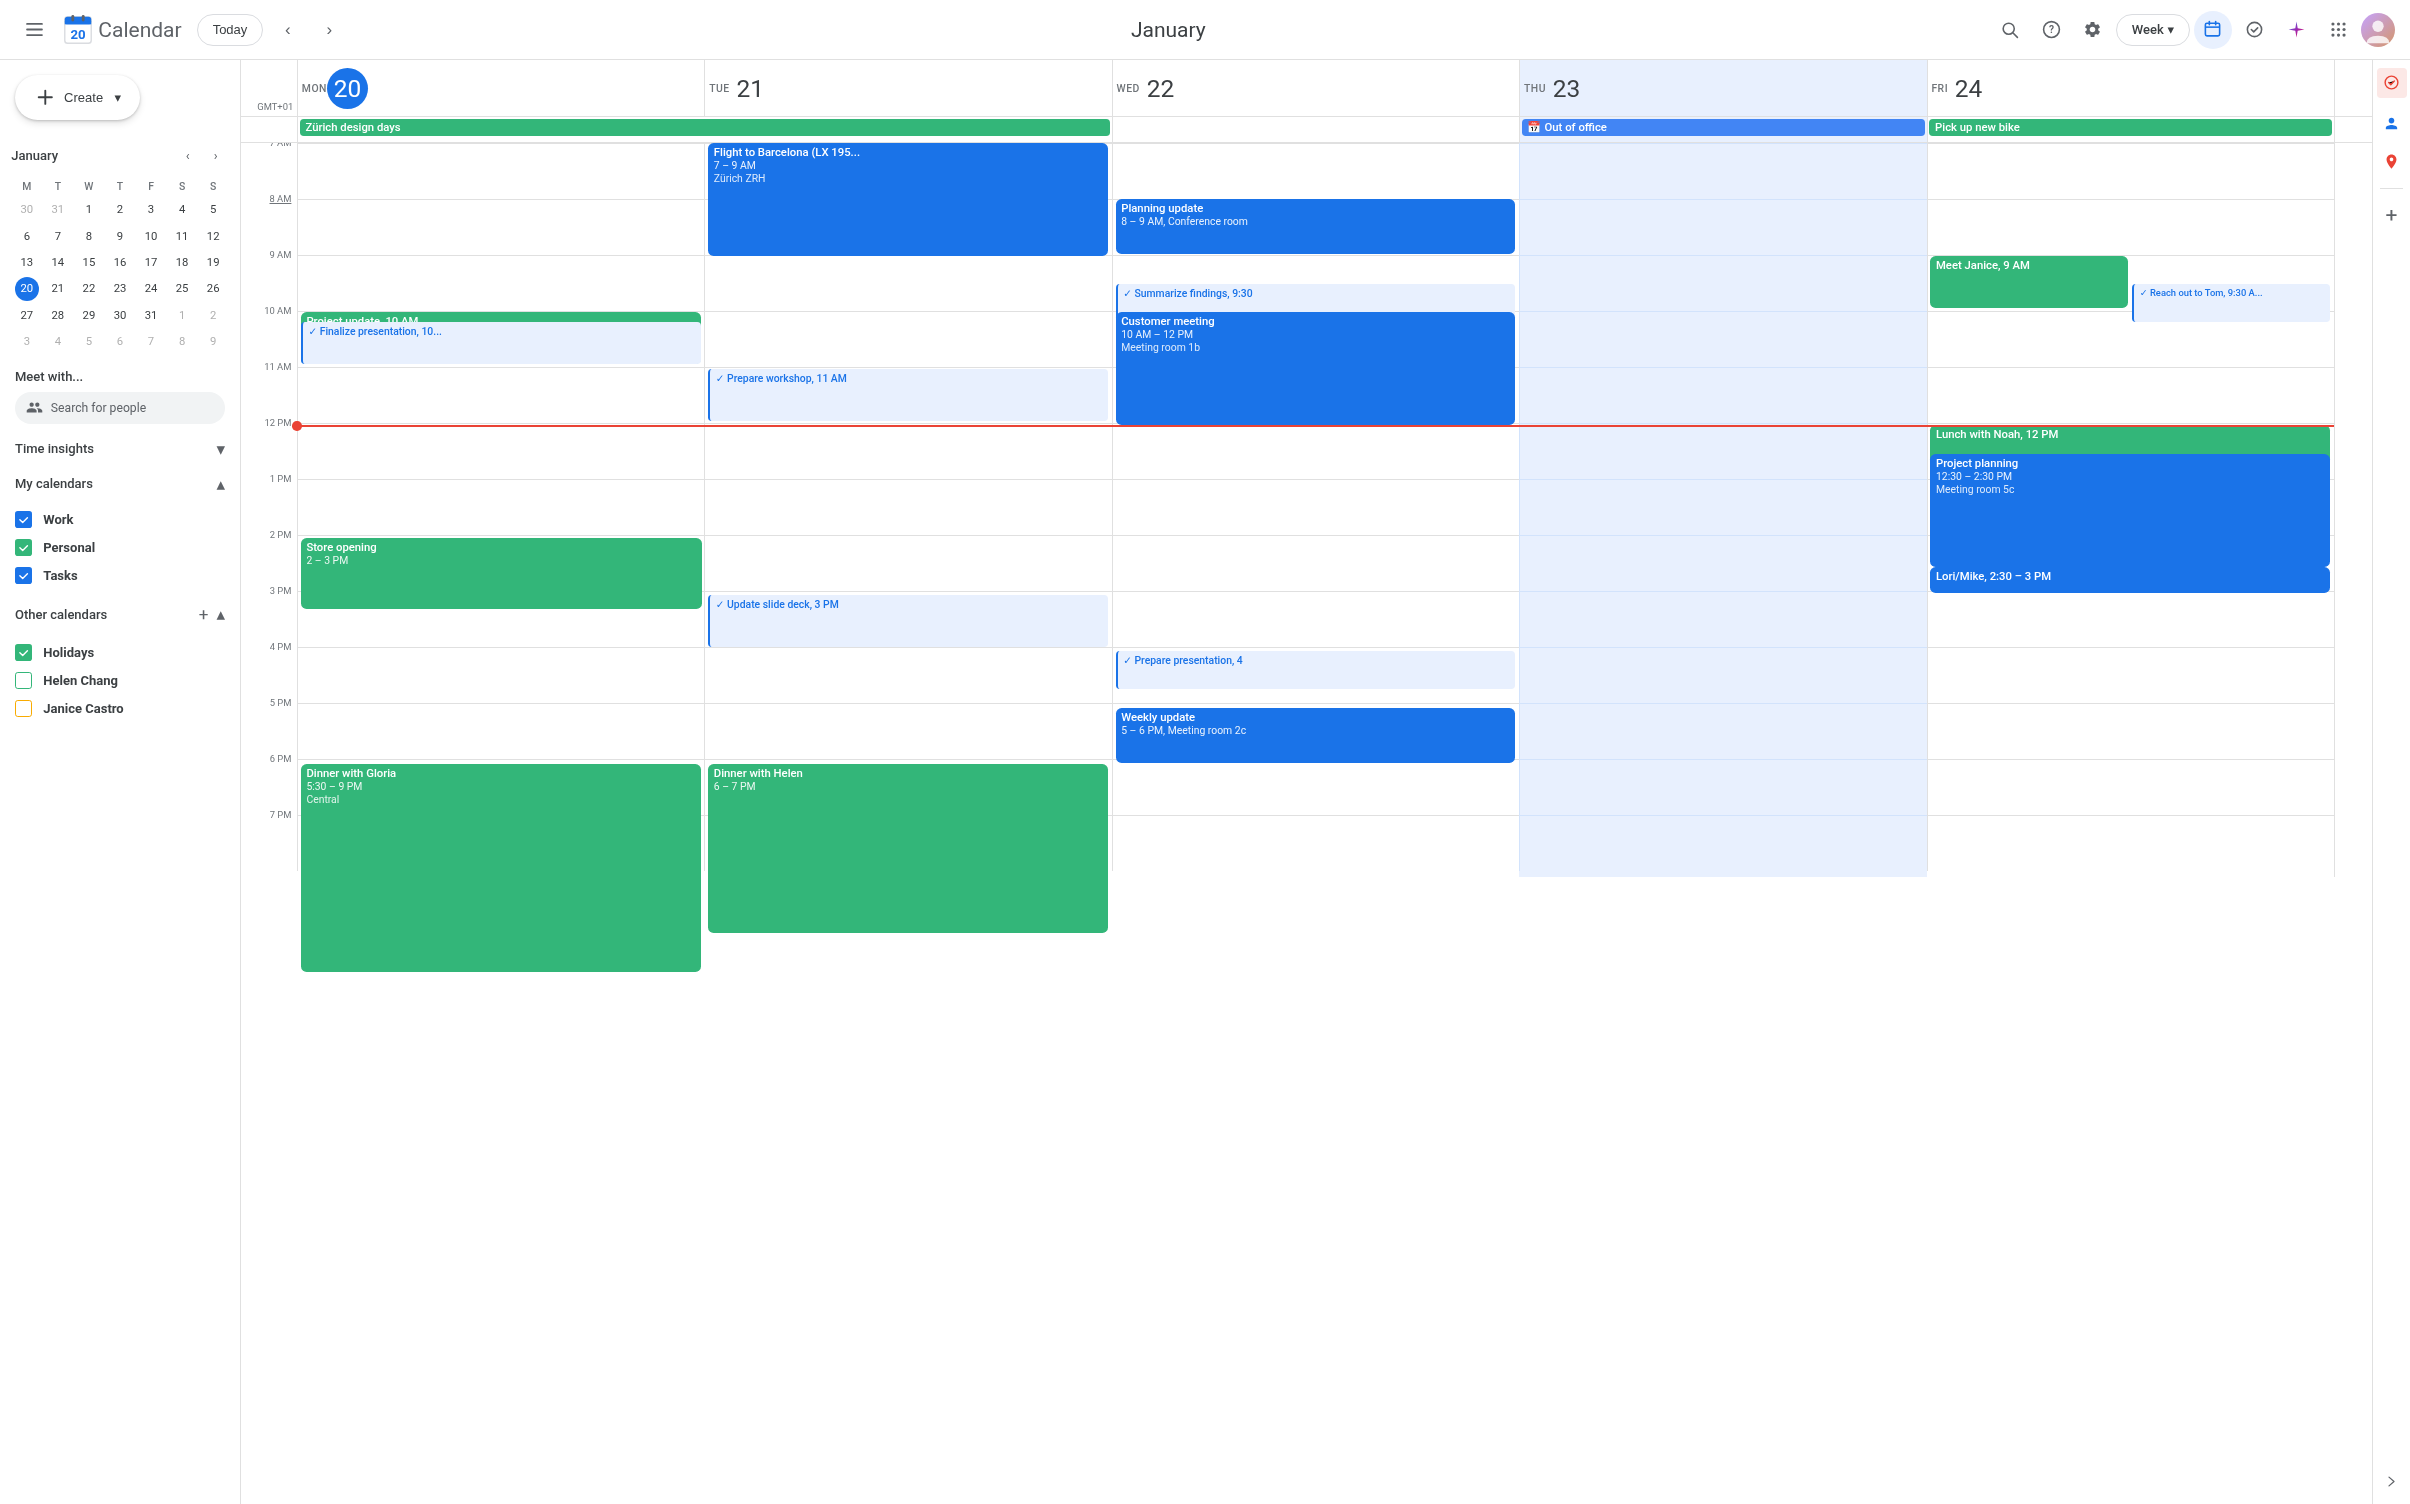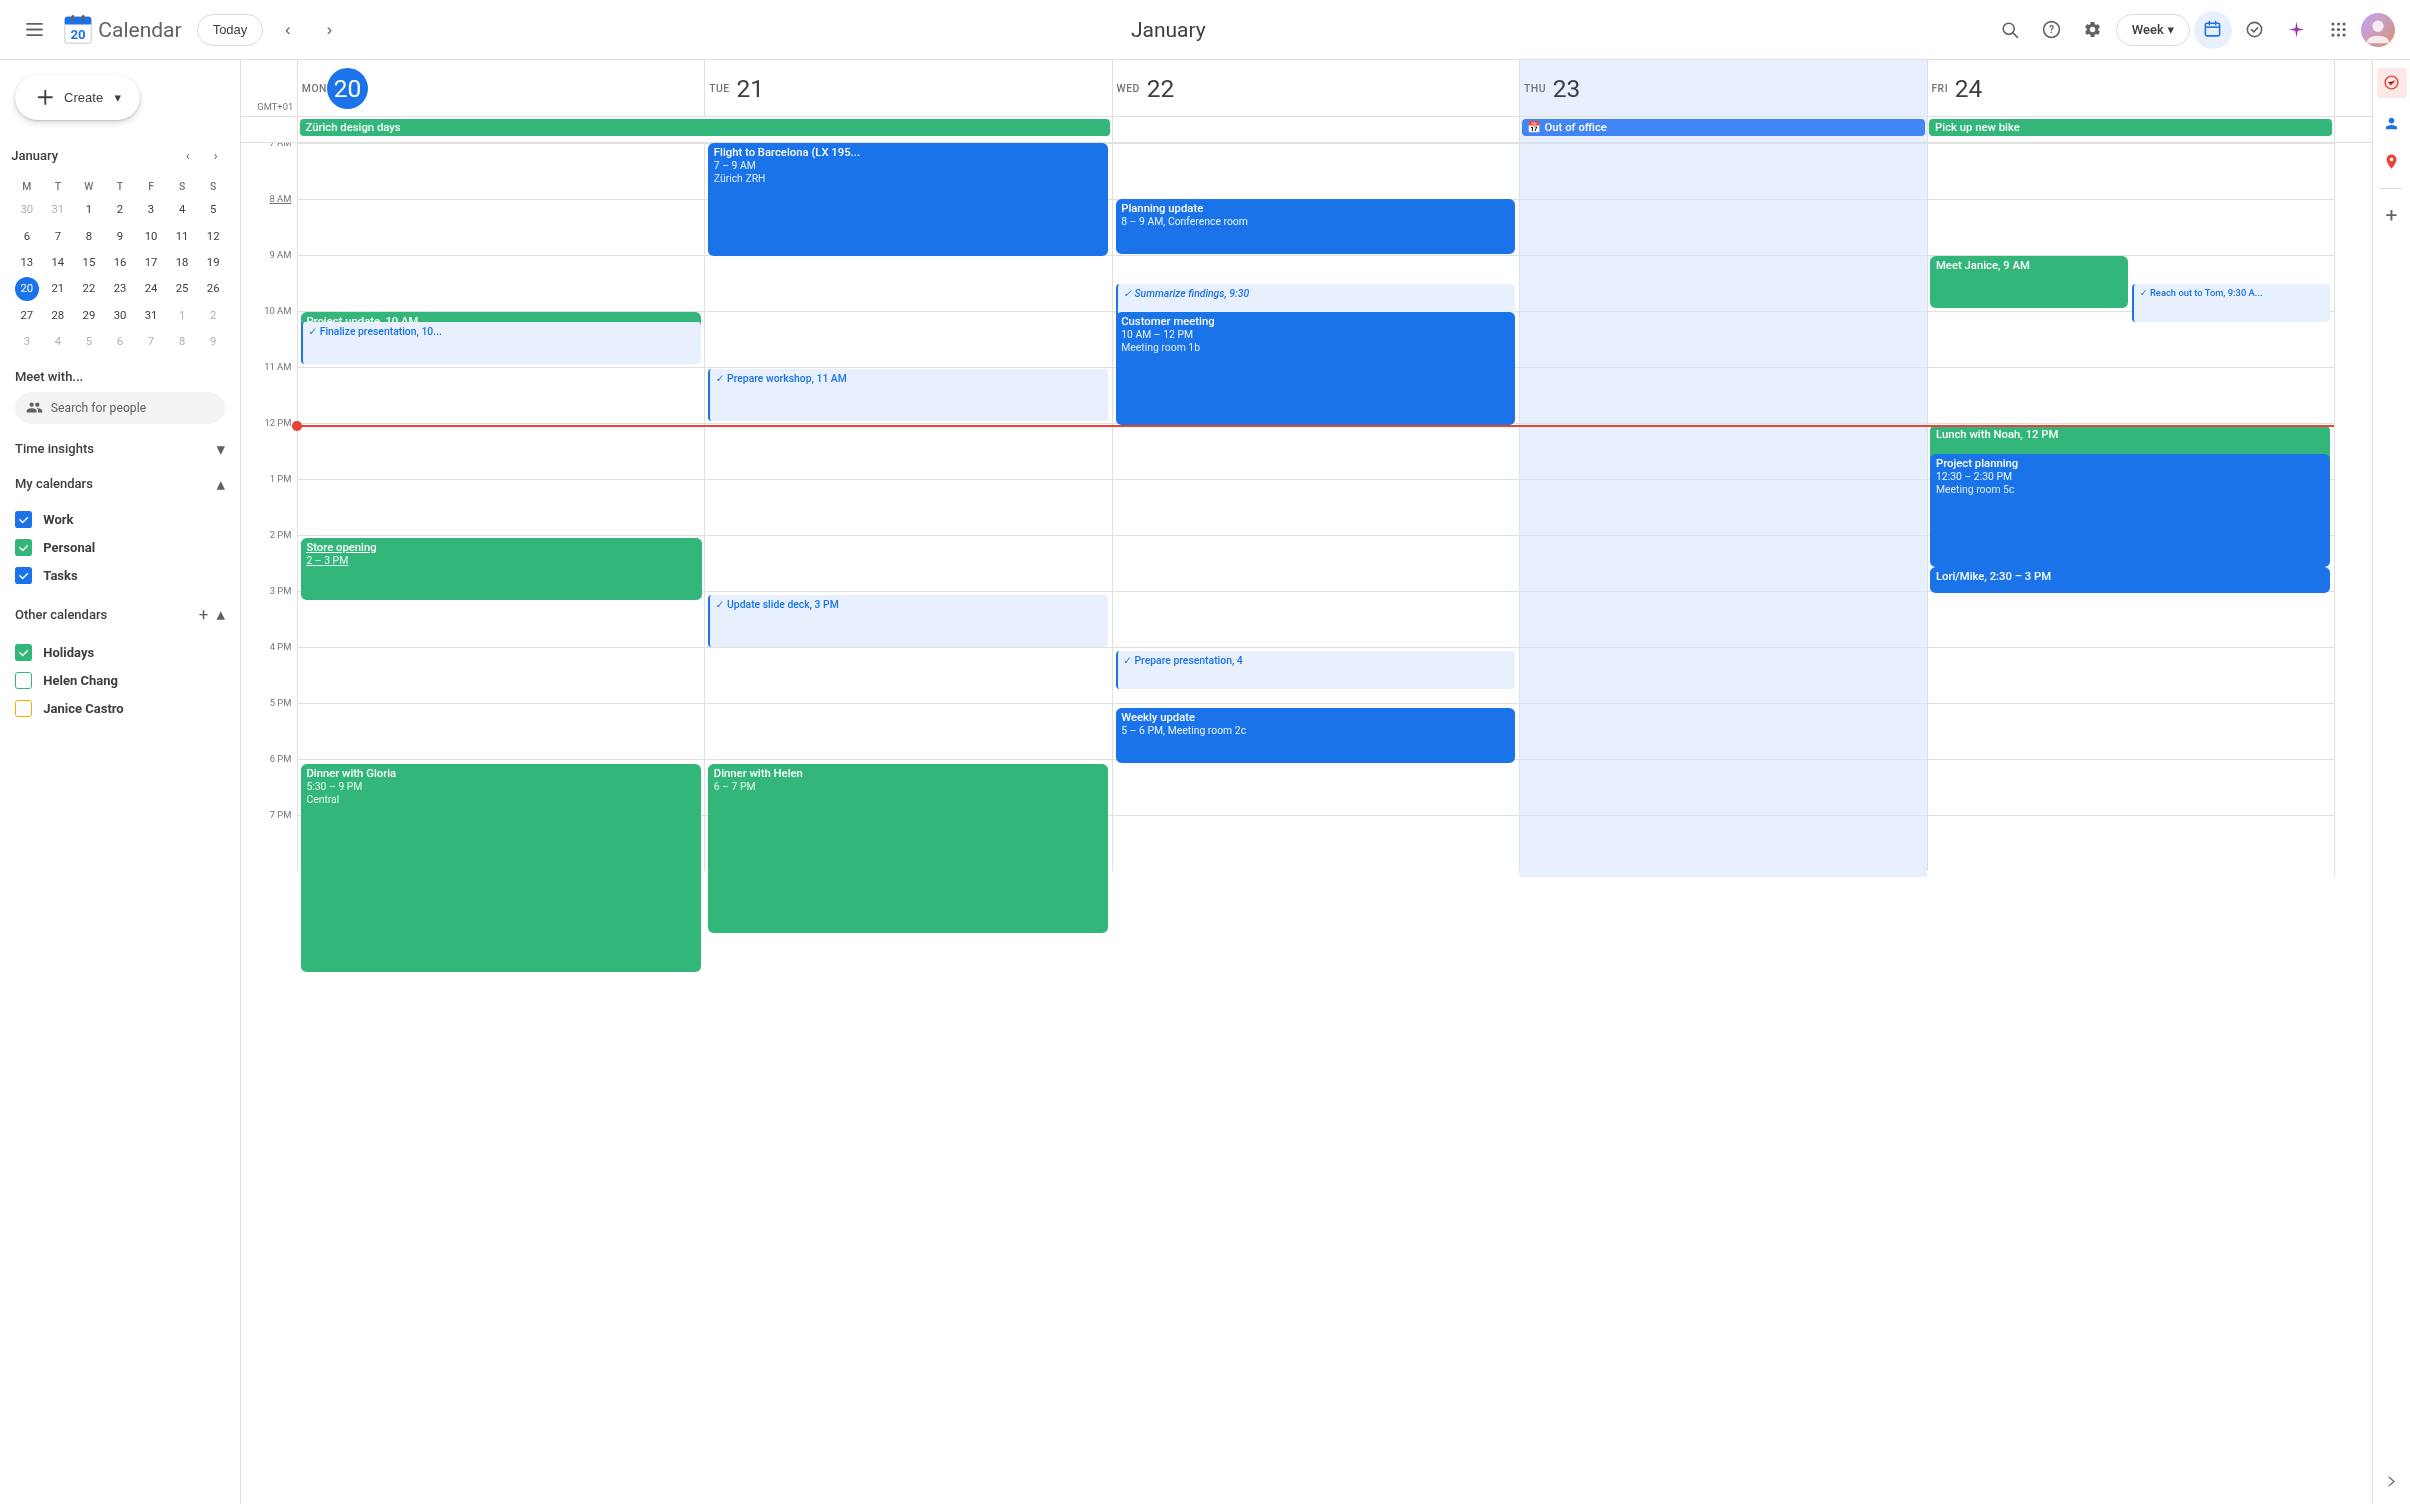--- a/index.html
+++ b/index.html
@@ -414,21 +414,21 @@
           </div>
 
           <div class="event event-green" style="top:169px; left:3.8px; right:3.8px; height:52px;">
             <div class="event-title">Project update, 10 AM</div>
           </div>
 
           <div class="event" style="top:179px; left:3.8px; right:3.8px; height:42px; background:#e8f0fe; color:#1a73e8; border-left:2.8px solid #1a73e8; border-radius:3.8px;">
             <div class="event-title" style="font-size:10.4px;">✓ Finalize presentation, 10...</div>
           </div>
 
-          <div class="event event-green" style="top:395px; left:3.8px; right:2px; height:62px;text-decoration:underline;">
+          <div class="event event-green" style="top:395px; left:3.8px; right:2px; height:71px;">
             <div class="event-title">Store opening</div>
             <div class="event-time">2 – 3 PM</div>
           </div>
 
           <div class="event event-green" style="top:621px; left:3.8px; right:3.8px; height:208px;">
             <div class="event-title">Dinner with Gloria</div>
             <div class="event-time">5:30 – 9 PM</div>
             <div class="event-loc">Central</div>
           </div>
         </div>
@@ -486,21 +486,21 @@
             <div style="height:56px; border-top:0.9px solid #e0e0e0; border-left:0.9px solid #e0e0e0;"></div>
             <div style="height:56px; border-top:0.9px solid #e0e0e0; border-left:0.9px solid #e0e0e0;"></div>
           </div>
 
           <div class="event event-blue" style="top:56px; left:3.8px; right:3.8px; height:55px;">
             <div class="event-title">Planning update</div>
             <div class="event-time">8 – 9 AM, Conference room</div>
           </div>
 
           <div class="event" style="top:141px; left:3.8px; right:3.8px; height:38px; background:#e8f0fe; color:#1a73e8; border-left:2.8px solid #1a73e8; border-radius:3.8px;">
-            <div class="event-title" style="font-size:10.4px;font-style:italic;">✓ Summarize findings, 9:30</div>
+            <div class="event-title" style="font-size:10.4px;">✓ Summarize findings, 9:30</div>
           </div>
 
           <div class="event event-blue" style="top:169px; left:3.8px; right:3.8px; height:113px;">
             <div class="event-title">Customer meeting</div>
             <div class="event-time">10 AM – 12 PM</div>
             <div class="event-loc">Meeting room 1b</div>
           </div>
 
           <div class="event" style="top:508px; left:3.8px; right:3.8px; height:38px; background:#e8f0fe; color:#1a73e8; border-left:2.8px solid #1a73e8; border-radius:3.8px;">
             <div class="event-title" style="font-size:10.4px;">✓ Prepare presentation, 4</div>

